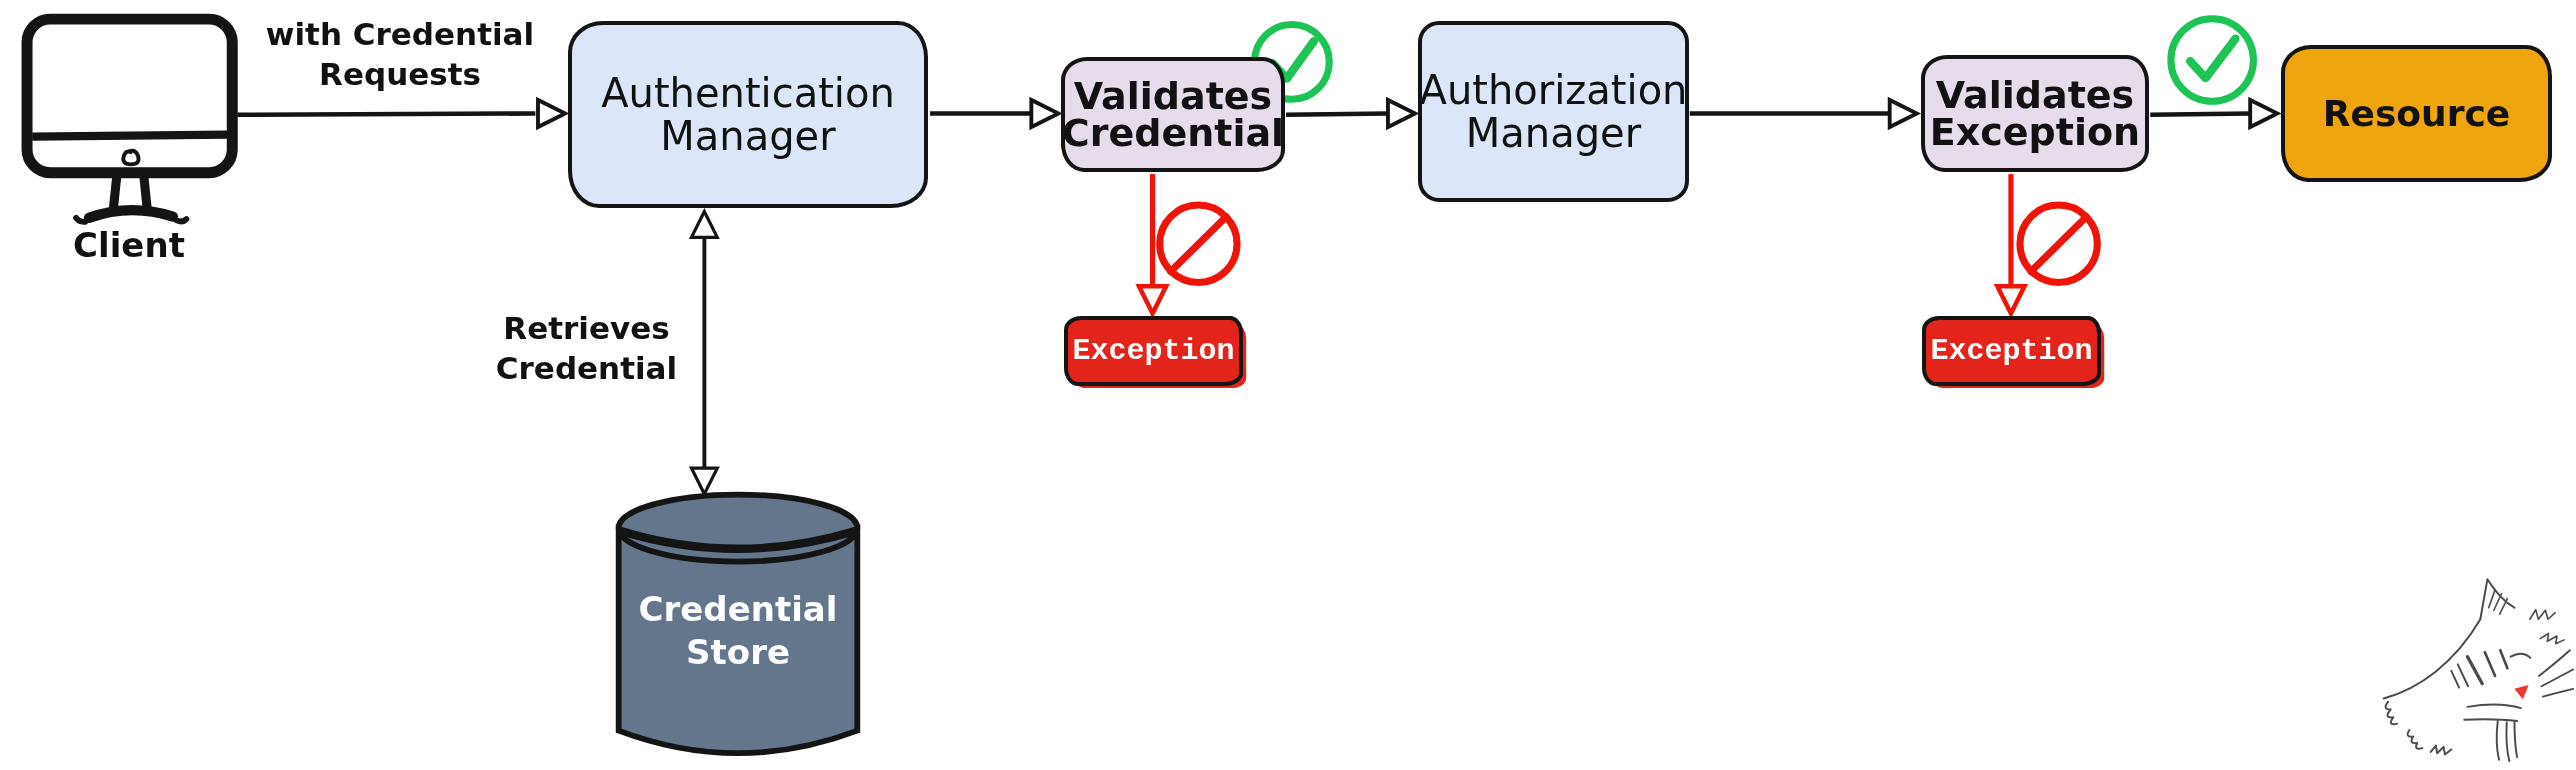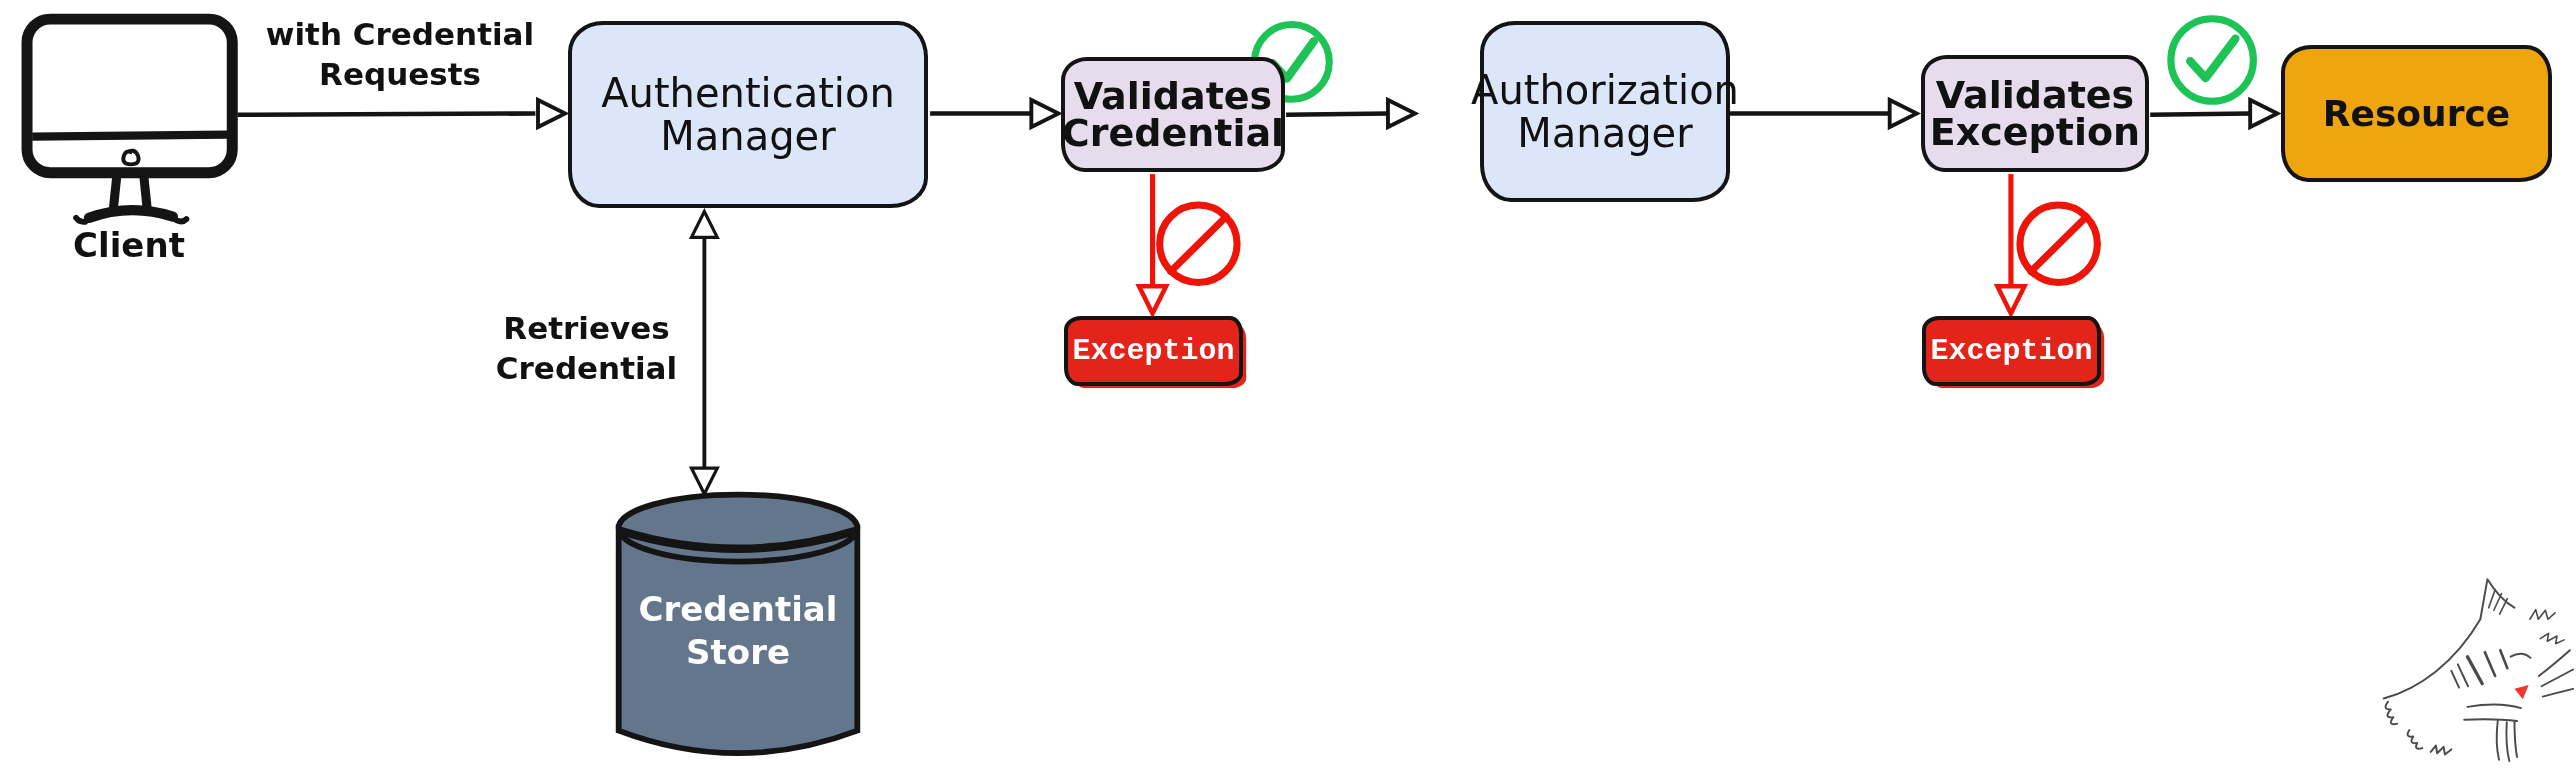--- a/index.html
+++ b/index.html
@@ -128,21 +128,21 @@
 
   <div class="node lavender" style="left:1061px;top:57px;width:224px;height:115px;">
     <div class="val-label">Validates</div>
     <div class="val-label">Credential</div>
   </div>
 
   <div class="node redbox" style="left:1064px;top:316px;width:179px;height:70px;">
     <div class="exc-label">Exception</div>
   </div>
 
-  <div class="node blue" style="left:1480px;top:21px;width:250px;height:181px;">
+  <div class="node blue" style="left:1418px;top:21px;width:271px;height:181px;border-radius:21px;">
     <div class="mgr-label">Authorization</div>
     <div class="mgr-label">Manager</div>
   </div>
 
   <div class="node lavender" style="left:1921px;top:55px;width:228px;height:117px;">
     <div class="val-label">Validates</div>
     <div class="val-label">Exception</div>
   </div>
 
   <div class="node redbox" style="left:1922px;top:316px;width:179px;height:70px;">

